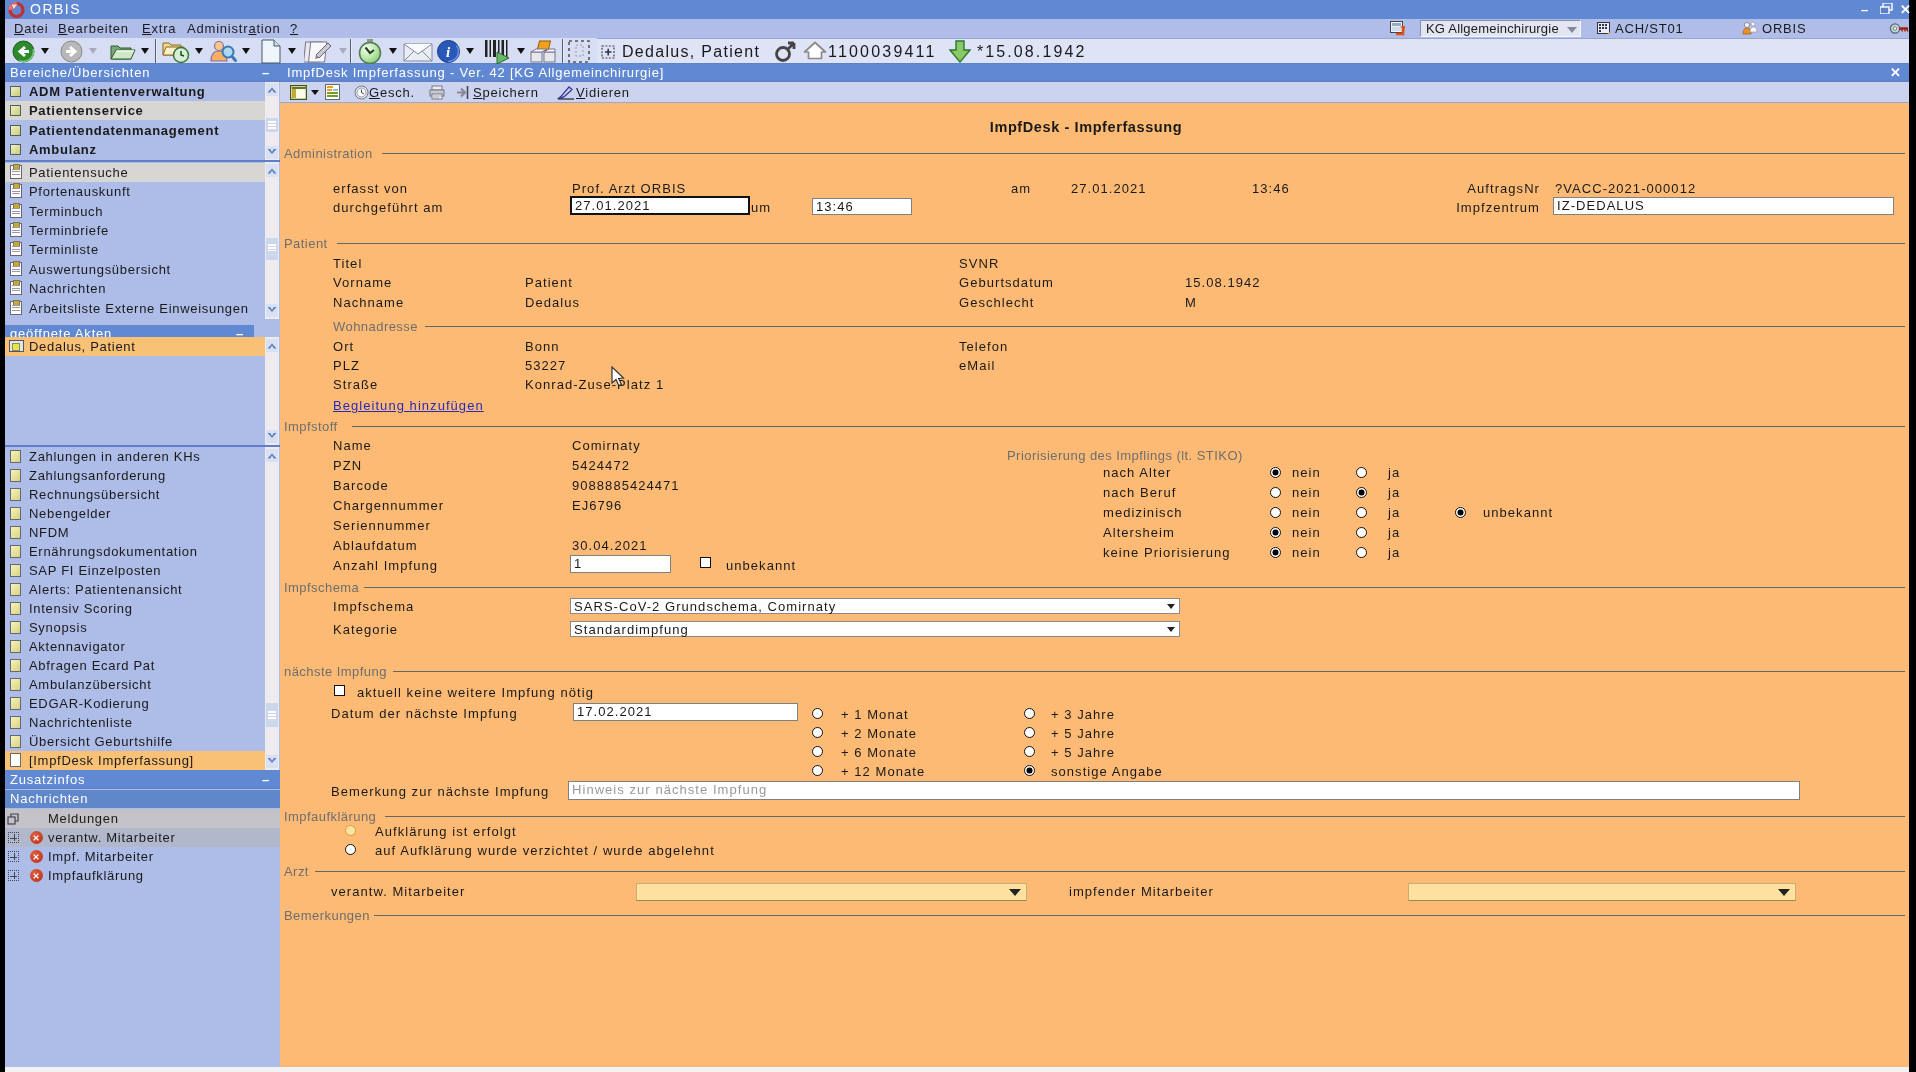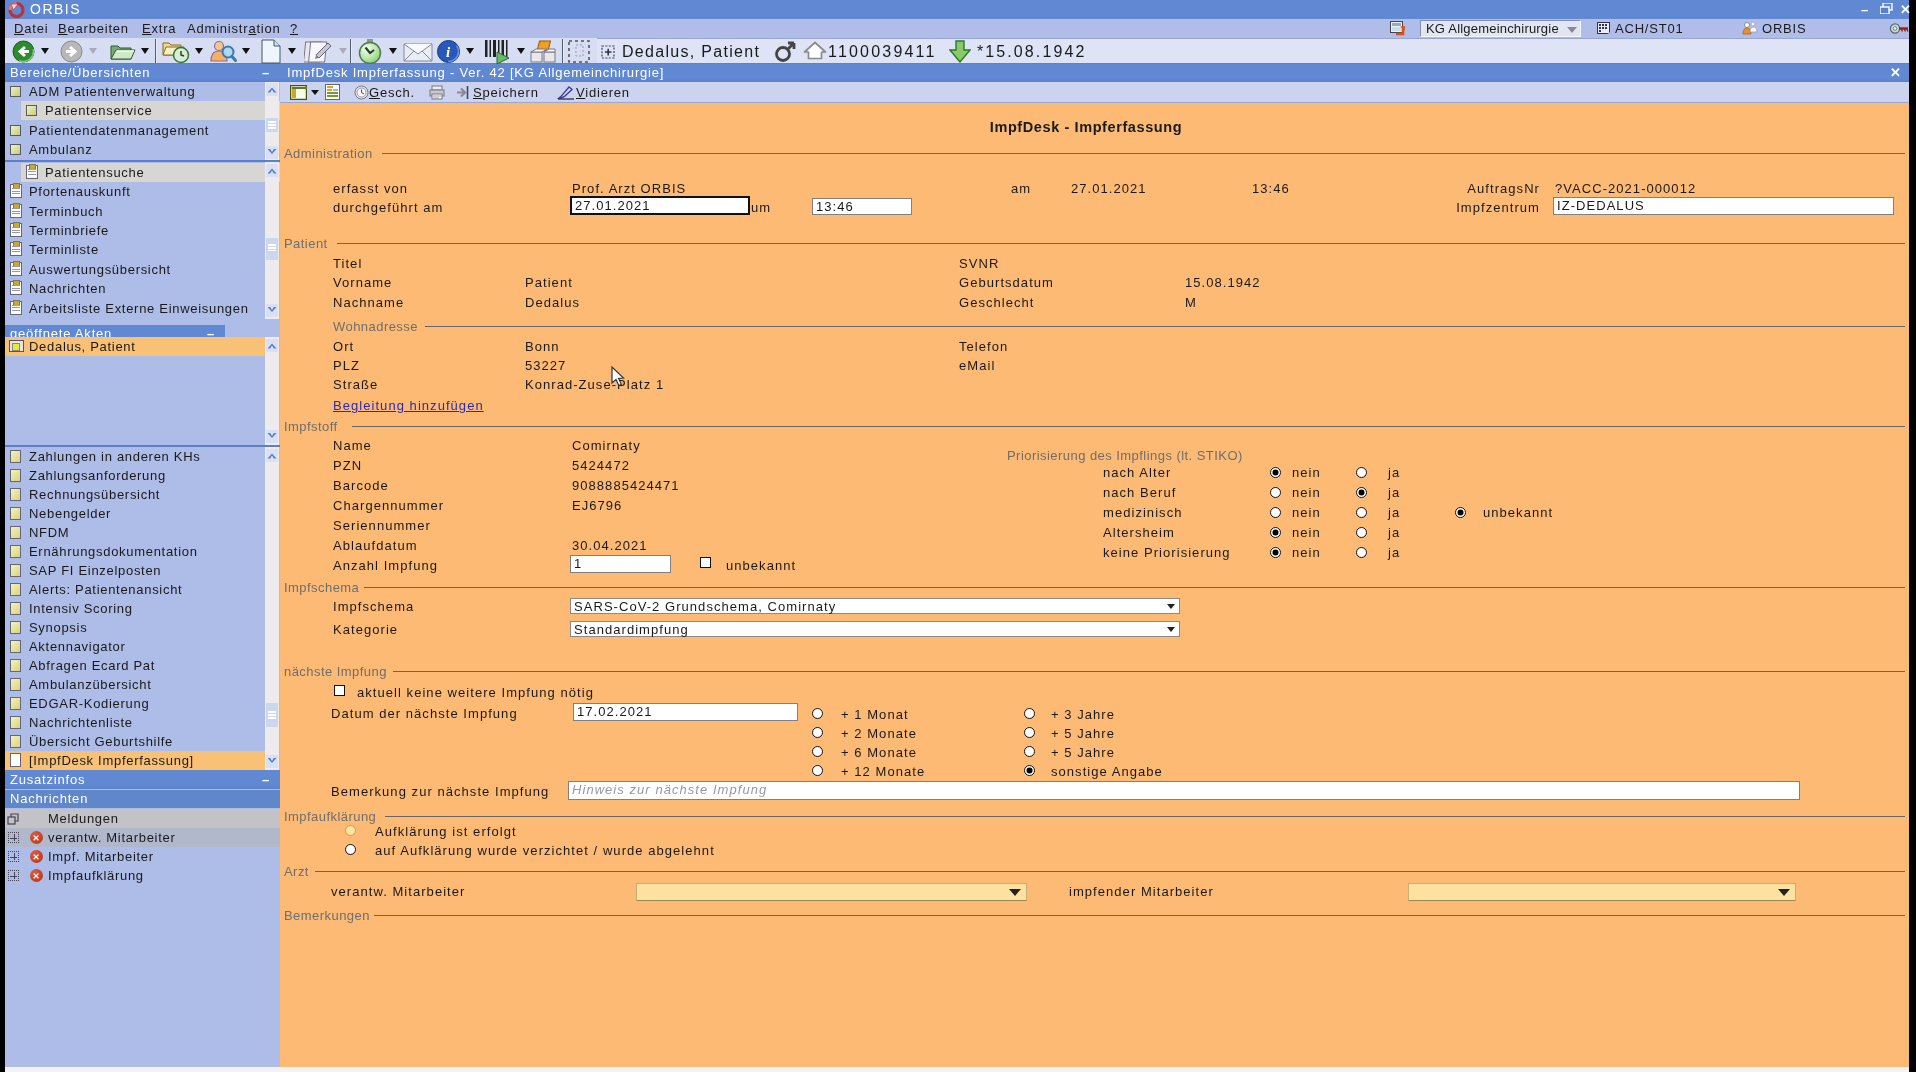--- a/index.html
+++ b/index.html
@@ -11,43 +11,43 @@
 #titlebar { left:5px; top:0; width:1904px; height:19px; background:#6189d3; color:#fff; }
 #menubar { left:5px; top:19px; width:1904px; height:19px; background:#b0bde8; }
 #toolbar { left:5px; top:38px; width:1904px; height:26px; background:#d7def4; border-bottom:1px solid #5c82c8; }
 #sidebar { left:5px; top:64px; width:275px; height:1003px; background:#aebce8; }
 #mainwin { left:280px; top:64px; width:1629px; height:1003px; background:#fdba74; }
 #footer { left:5px; top:1067px; width:1904px; height:5px; background:#f4f2f4; }
 .hdr { background:linear-gradient(#6189d3 80%,#5d80c6); color:#fff; height:18px; line-height:18px; padding-left:5px; font-size:13px; }
 .hdr .min { position:absolute; right:10px; top:0; font-weight:bold; }
 .srow { position:absolute; left:0; width:260px; height:19px; line-height:19px; white-space:nowrap; }
 .srow .txt { position:absolute; left:24px; top:0; letter-spacing:0.7px; }
-.sel { background:#d7d6d2;margin-left:16px; }
+.sel { background:#d7d6d2; }
 .osel { background:#f9c175; }
 .lbl { position:absolute; height:16px; line-height:16px; white-space:nowrap; letter-spacing:1.05px; }
 .gray { color:#6e6e6e; letter-spacing:0.45px !important; }
 .secline { position:absolute; height:1px; background:#666; }
 .inp { position:absolute; background:#fff; border:1px solid #808080; font-family:"Liberation Sans",sans-serif; font-size:13px; line-height:15px; padding:0 3px; white-space:nowrap; letter-spacing:1.05px; }
 .combo { position:absolute; background:#fff; border:1px solid #8a8a8a; line-height:15px; padding:0 3px; white-space:nowrap; letter-spacing:1.05px; }
 .combo .tri { position:absolute; right:4px; top:5px; width:0; height:0; border-left:4.5px solid transparent; border-right:4.5px solid transparent; border-top:5.5px solid #222; }
 .ycombo { position:absolute; background:#fce1a0; border:1px solid #c8b070; border-bottom-color:#9a884e; }
 .ycombo .tri { position:absolute; right:5px; top:5px; width:0; height:0; border-left:6px solid transparent; border-right:6px solid transparent; border-top:7px solid #222; }
 .radio { position:absolute; width:11px; height:11px; border-radius:50%; border:1px solid #111; background:#fff; }
 .radio.on::after { content:""; position:absolute; left:2px; top:2px; width:5px; height:5px; border-radius:50%; background:#000; box-shadow:0 0 0 0.5px #000; }
 .radio.yel { background:#fbe3a3; border-color:#d89b40; }
 .chk { position:absolute; width:11px; height:11px; border:1.5px solid #111; background:#fff; }
-.ph { color:#999; font-style:italic; }
+.ph { color:#999; }
 u { text-decoration:underline; }
 .scroll { position:absolute; width:14px; background:#eeebee; }
 .sarr { position:absolute; left:1px; width:12px; height:13px; background:#d9e0f3; }
 .sarr::after { content:""; position:absolute; left:1.5px; top:3px; width:9px; height:6.5px; background:#5b7fc0; clip-path:polygon(0% 100%,50% 22%,100% 100%,70% 100%,50% 55%,30% 100%); }
 .sarr.sd::after { transform:scaleY(-1); }
 .sthumb { position:absolute; left:1px; width:12px; background:#ccd7ee; }
 .grip { position:absolute; left:2px; width:8px; height:9px; background:repeating-linear-gradient(#ffffff 0 1.5px, transparent 1.5px 3px); }
-.b { font-weight:normal; }
+.b { font-weight:bold; }
 .sq { position:absolute; left:5px; top:3.5px; width:11px; height:11px; background:linear-gradient(135deg,#f0f2c8,#c8cc74); border:1px solid #555c66; }
 .cb { position:absolute; left:5px; top:2px; width:12px; height:14px; background:#fdfdfd; border:1px solid #667; }
 .cb::before { content:""; position:absolute; left:2px; top:-2px; width:5px; height:4px; background:#c8a830; border:1px solid #776; }
 .cb::after { content:""; position:absolute; left:1px; top:3px; width:8px; height:7px; background:repeating-linear-gradient(#99a 0 1px, transparent 1px 2.5px); }
 .st { position:absolute; left:5px; top:3px; width:11px; height:13px; background:linear-gradient(135deg,#f6f4b8,#d8d282); border:1px solid #667; }
 .dc { position:absolute; left:5px; top:2px; width:11px; height:14px; background:#fff; border:1px solid #667; }
 .fold { position:absolute; left:4px; top:3px; width:15px; height:12px; background:#e8e6e0; border:1px solid #556; }
 .fold::before { content:""; position:absolute; left:2px; top:2px; width:6px; height:6px; background:#e8e840; border:1px solid #887; }
 .plus { position:absolute; left:3px; top:4px; width:11px; height:11px; border:1px dotted #445; }
 .plus::before { content:""; position:absolute; left:1px; top:4.5px; width:7px; height:1px; background:#445; }
@@ -295,21 +295,21 @@
         <span class="txt">Arbeitsliste Externe Einweisungen</span>
       </div>
     <div class="scroll" style="left:260px;top:0;height:157px">
       <div class="sarr" style="top:2px"></div>
       <div class="sthumb" style="top:76px;height:22px">
           <div class="grip" style="top:6px"></div>
         </div>
       <div class="sarr sd" style="top:142px"></div>
     </div>
   </div>
-  <div class="hdr abs" style="left:0;top:261px;width:220px">geöffnete Akten<span class="min">–</span></div>
+  <div class="hdr abs" style="left:0;top:261px;width:249px">geöffnete Akten<span class="min">–</span></div>
   <div class="abs" style="left:0;top:273px;width:275px;height:108px;background:#aebce8">
     <div class="srow osel" style="top:0">
         <span class="fold"></span>
         <span class="txt">Dedalus, Patient</span>
       </div>
     <div class="scroll" style="left:260px;top:0;height:108px">
       <div class="sarr" style="top:2px"></div>
       <div class="sarr sd" style="top:93px"></div>
     </div>
   </div>

